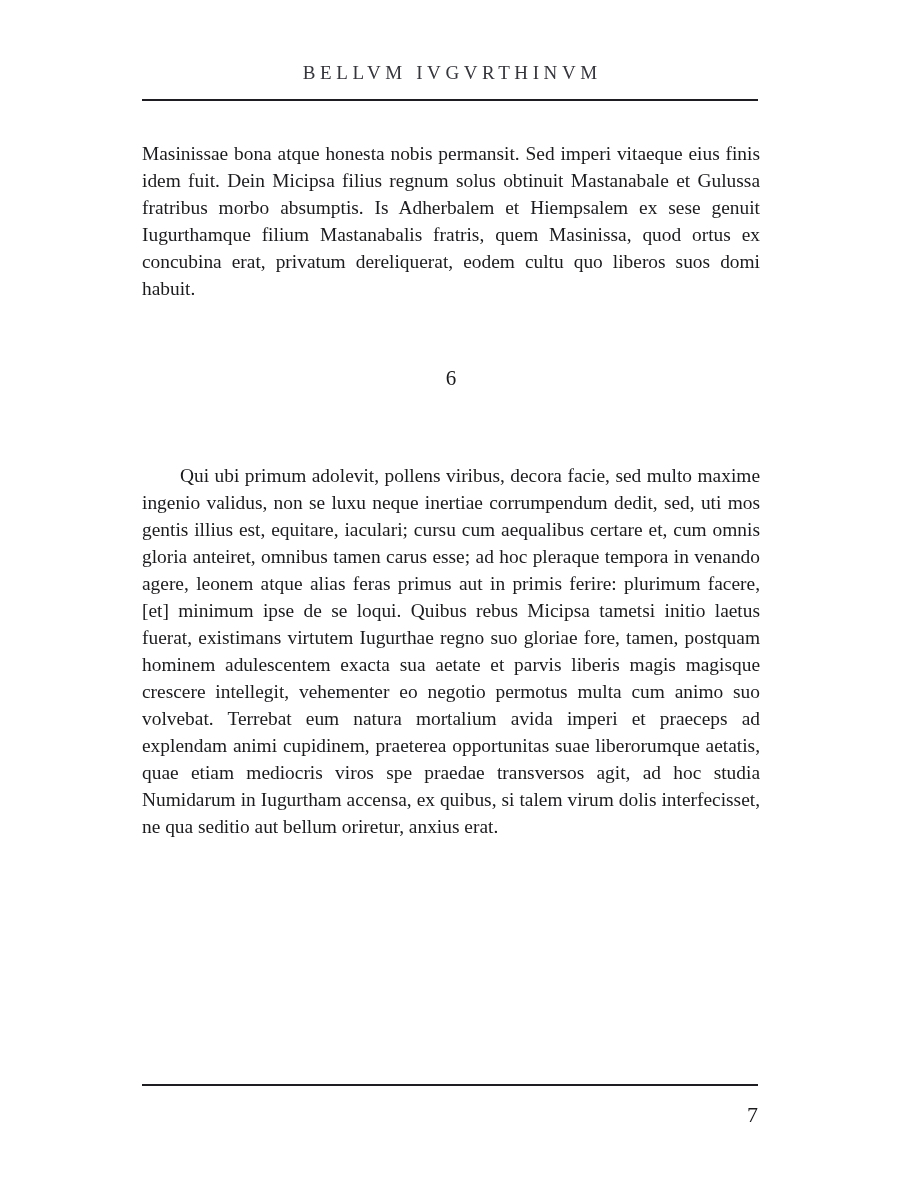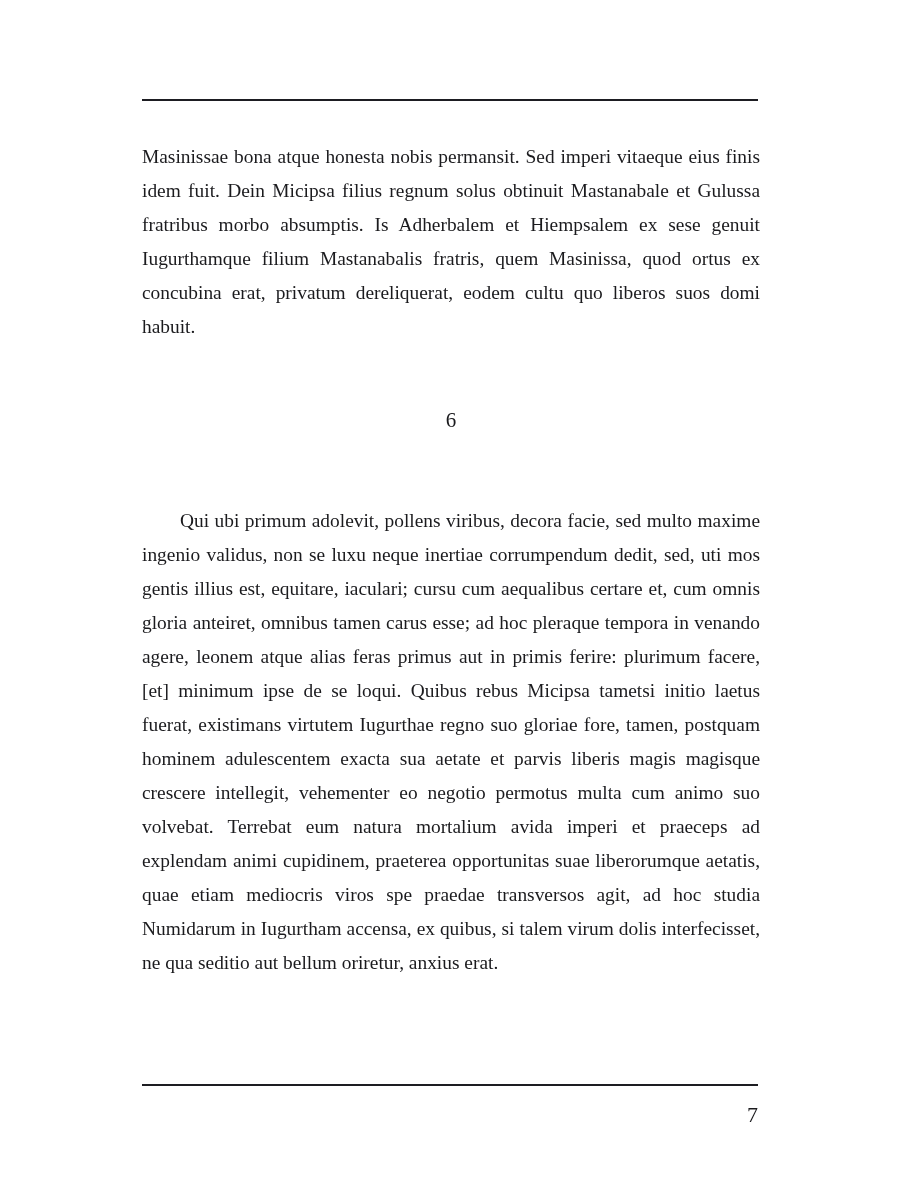--- a/index.html
+++ b/index.html
@@ -54,21 +54,21 @@
   .textblock {
     position: absolute;
     left: 142px;
     top: 140px;
     width: 618px;
   }
 
   p.body {
     margin: 0;
     font-size: 19.4px;
-    line-height: 34px;
+    line-height: 27px;
     text-align: justify;
     text-justify: inter-word;
     hyphens: manual;
     -webkit-hyphens: manual;
     text-indent: 0;
   }
   p.body.indented {
     text-indent: 38px;
     margin-top: 36px;
   }
@@ -98,20 +98,23 @@
     font-size: 22px;
     line-height: 30px;
     color: #1b1b1e;
   }
 </style>
 </head>
 <body>
 
 <div class="page">
 
+  <div class="header-zone">
+    <div class="running-head">BELLVM IVGVRTHINVM</div>
+  </div>
 
   <div class="rule header-rule"></div>
 
   <div class="textblock">
 
     <p class="body">Masinissae bona atque honesta nobis permansit. Sed imperi vitaeque eius finis idem fuit. Dein Micipsa filius regnum solus obtinuit Mastanabale et Gulussa fratribus morbo absumptis. Is Adherbalem et Hiempsalem ex sese genuit Iugurthamque filium Mastanabalis fratris, quem Masinissa, quod ortus ex concubina erat, privatum dereliquerat, eodem cultu quo liberos suos domi habuit.</p>
 
     <p class="section-number">6</p>
 
     <p class="body indented">Qui ubi primum adolevit, pollens viribus, decora facie, sed multo maxime ingenio validus, non se luxu neque inertiae corrumpendum dedit, sed, uti mos gentis illius est, equitare, iaculari; cursu cum aequalibus certare et, cum omnis gloria anteiret, omnibus tamen carus esse; ad hoc pleraque tempora in venando agere, leonem atque alias feras primus aut in primis ferire: plurimum facere, [et] minimum ipse de se loqui. Quibus rebus Micipsa tametsi initio laetus fuerat, existimans virtutem Iugurthae regno suo gloriae fore, tamen, postquam hominem adulescentem exacta sua aetate et parvis liberis magis magisque crescere intellegit, vehementer eo negotio permotus multa cum animo suo volvebat. Terrebat eum natura mortalium avida imperi et praeceps ad explendam animi cupidinem, praeterea opportunitas suae liberorumque aetatis, quae etiam mediocris viros spe praedae transversos agit, ad hoc studia Numidarum in Iugurtham accensa, ex quibus, si talem virum dolis interfecisset, ne qua seditio aut bellum oriretur, anxius erat.</p>

